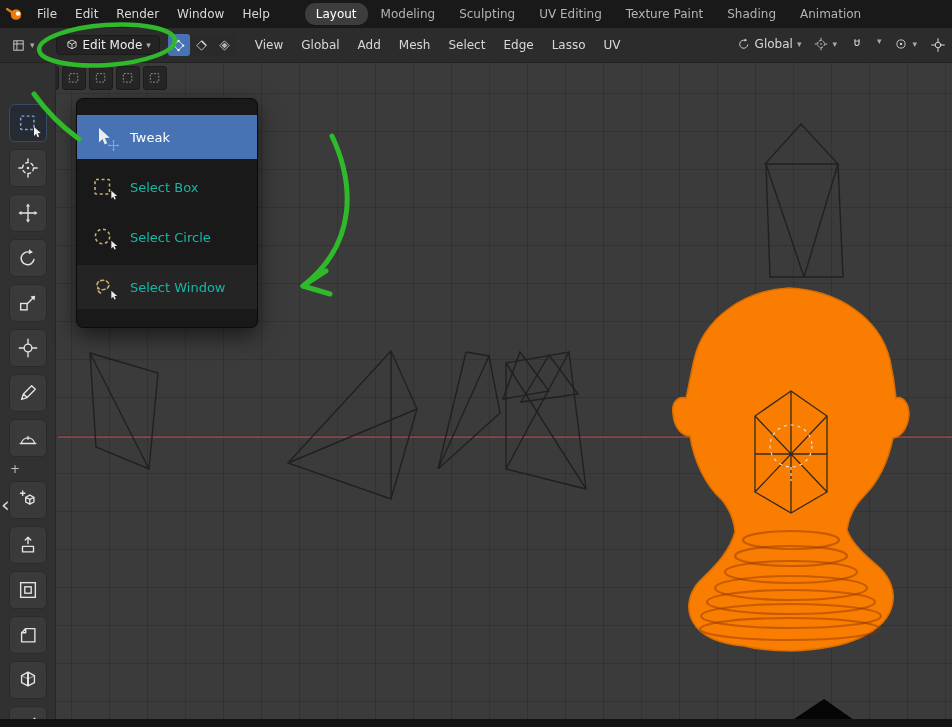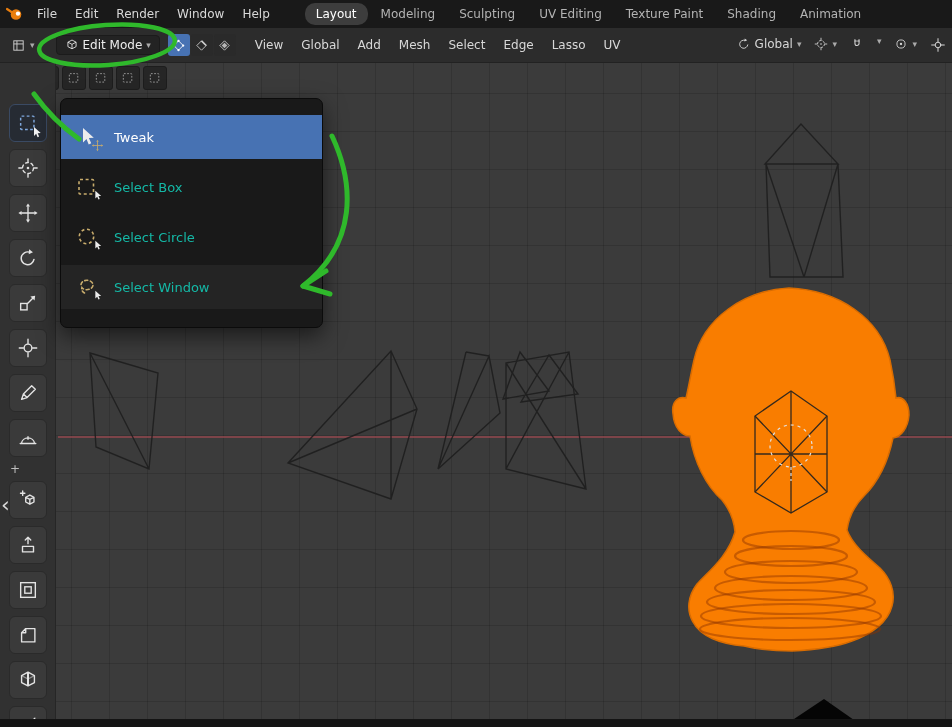--- a/index.html
+++ b/index.html
@@ -47,21 +47,21 @@
     padding-top:42px;gap:7px;box-sizing:border-box;overflow:hidden;}
   .tb-btn{width:36px;height:36px;border-radius:6px;background:#3a3a3a;border:1px solid #2a2a2a;
     display:flex;align-items:center;justify-content:center;color:#e3e3e3;position:relative;flex:0 0 auto;}
   .tb-btn.active{background:#262b33;border-color:#3a4a63;color:#7fa8dd;}
   .tb-btn .ic24{width:22px;height:22px;}
   .tb-btn .cur{position:absolute;right:2px;bottom:1px;width:15px;height:15px;color:#f2f2f2;}
   .tb-plus{color:#bdbdbd;font-size:12px;line-height:10px;height:10px;align-self:flex-start;margin-left:10px;}
   .collapse-arrow{position:absolute;left:1px;top:494px;z-index:7;color:#d8d8d8;font-size:22px;line-height:22px;}
   .bottombar{position:absolute;left:0;bottom:0;width:100%;height:8px;background:#141414;z-index:12;}
   
-  .tool-dropdown{position:absolute;left:60px;top:98px;width:263px;z-index:20;background:#191919;
+  .tool-dropdown{position:absolute;left:76px;top:98px;width:182px;z-index:20;background:#191919;
     border:1px solid #0b0b0b;border-radius:7px;box-shadow:0 8px 22px rgba(0,0,0,.55);
     padding:16px 0 12px 0;box-sizing:border-box;}
   .td-item{height:44px;margin-bottom:6px;display:flex;align-items:center;gap:13px;padding:0 14px;
     color:#14b8a6;font-size:13px;}
   .td-item.active{background:var(--accent-blue,#4772b3);color:#fff;}
   .td-item.hover{background:#242424;}
   .td-icon{position:relative;width:26px;height:24px;flex:0 0 auto;}
   .td-icon .base{width:24px;height:24px;color:#c9ad6d;}
   .td-icon .base.white{color:#ececec;}
   .td-icon .mini{position:absolute;right:-3px;bottom:-3px;width:13px;height:13px;color:#ececec;}

